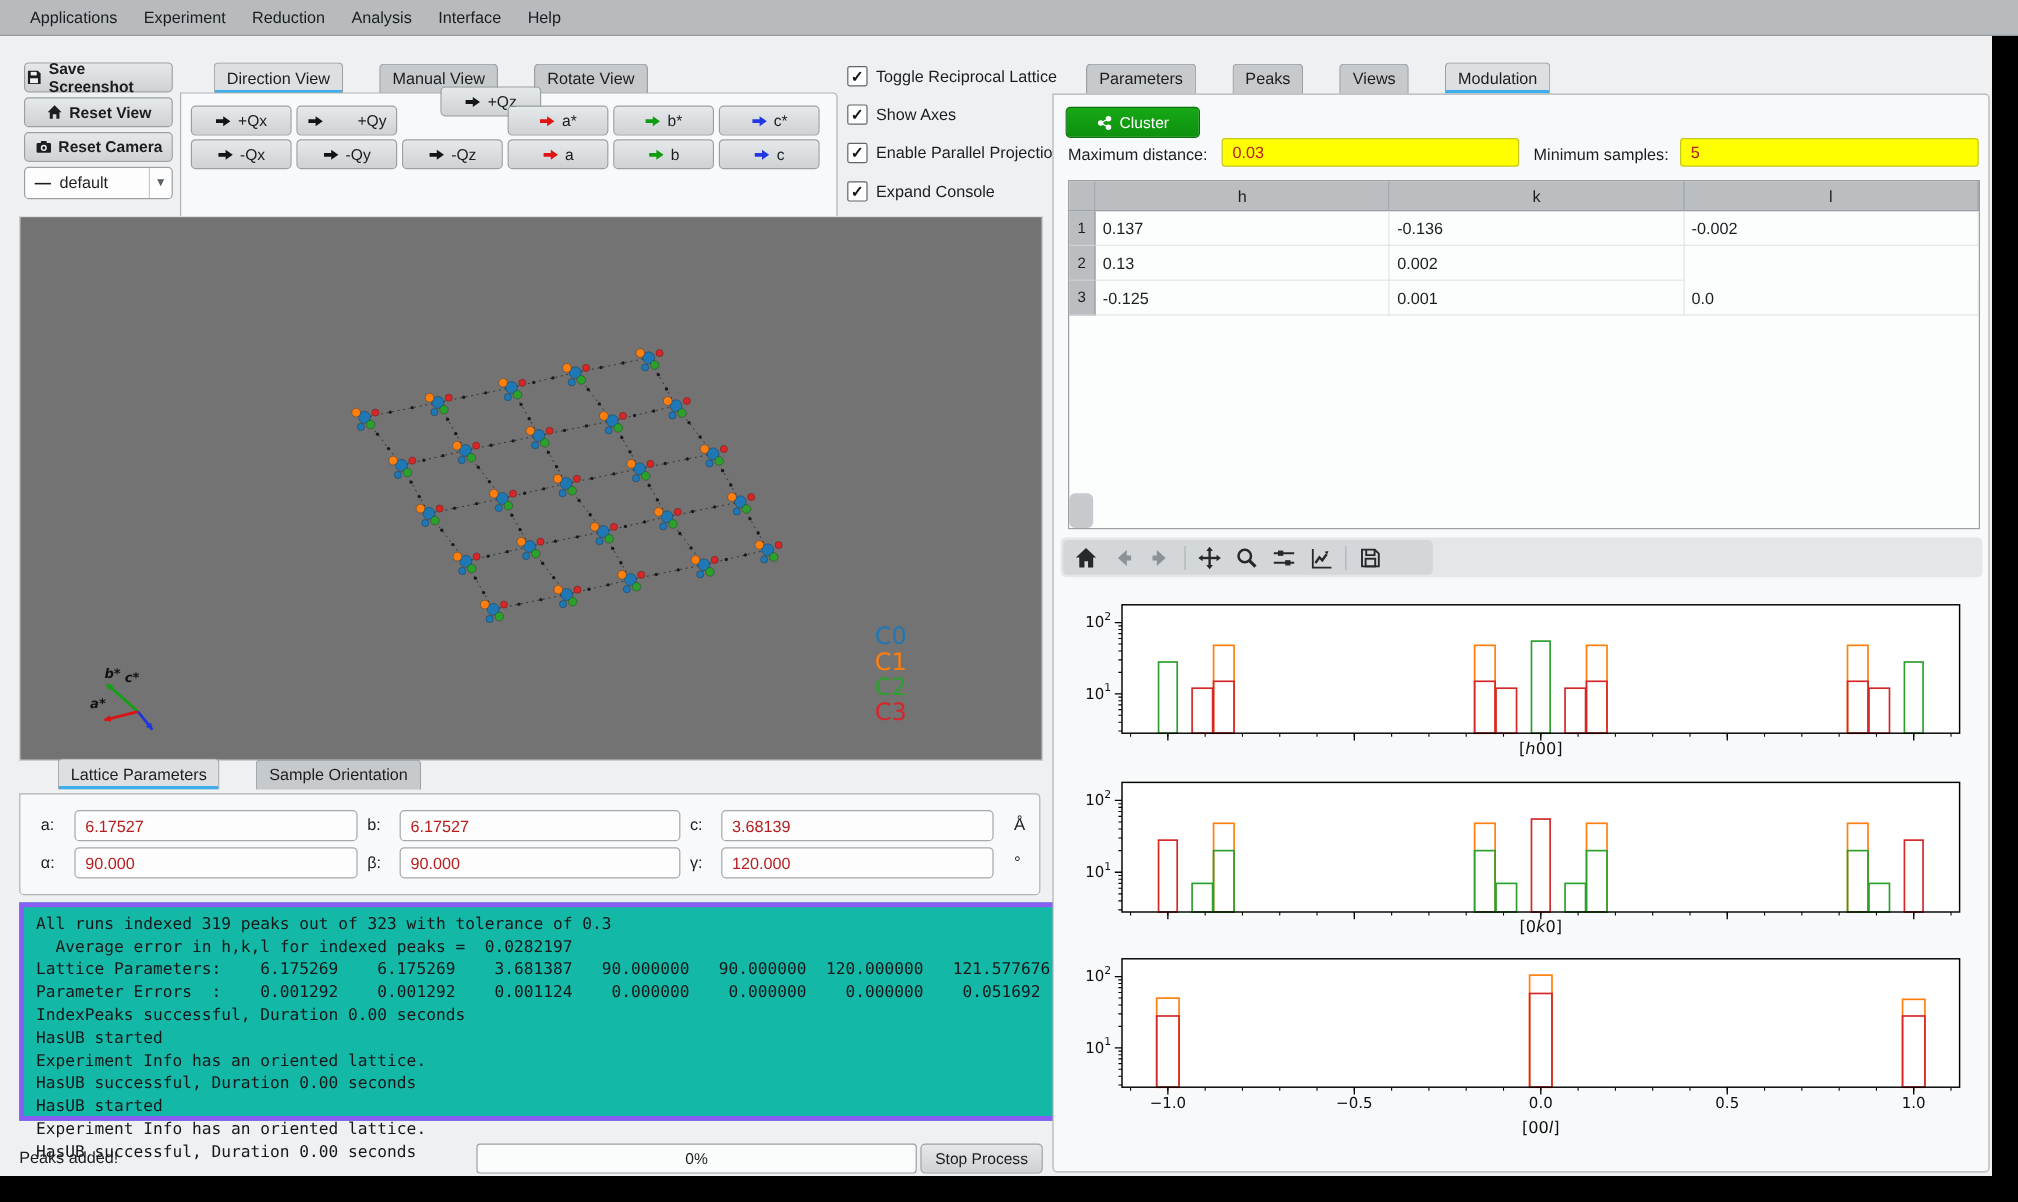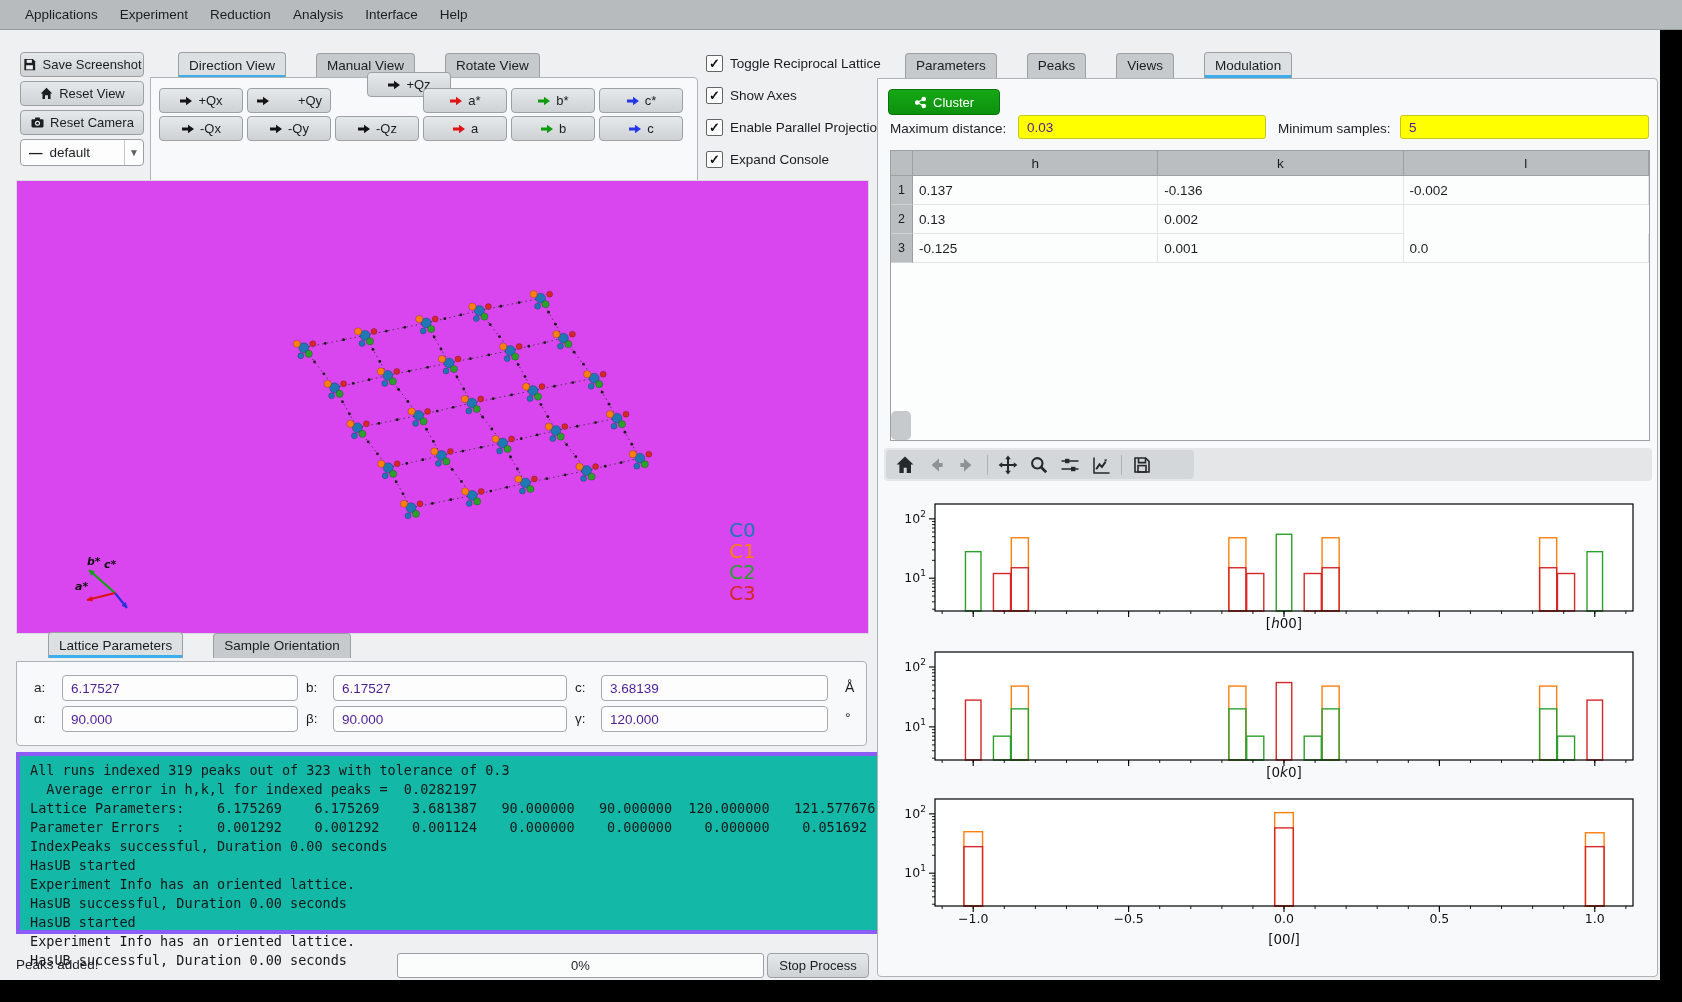--- a/index.html
+++ b/index.html
@@ -18,42 +18,42 @@
   
   .btn{background:linear-gradient(#e6e9ea,#ced2d5);border:1px solid #9aa0a4;border-radius:4px;
        display:flex;align-items:center;justify-content:center;font-size:13px;gap:5px;box-sizing:border-box;}
   .tabbar{display:flex;align-items:flex-end;gap:2px;}
   .tab{background:#c6cacd;border:1px solid #9aa0a4;border-bottom:none;border-radius:4px 4px 0 0;
        padding:4px 10px 5px;font-size:13.5px;white-space:nowrap;margin-left:28px;}
   .tab.active{background:#dde0e2;box-shadow:inset 0 -3px 0 #3daee9;padding-top:5px;}
   .panel{background:#f8f9fa;border:1px solid #aeb3b7;border-radius:0 4px 4px 4px;box-sizing:border-box;}
   .field{background:#fdfdfd;border:1px solid #a4a9ad;border-radius:4px;font-size:13.5px;
          padding:0 0 0 8px;box-sizing:border-box;display:flex;align-items:center;
-         font-family:"Liberation Sans",sans-serif;color:#4c1d95;}
+         font-family:"Liberation Sans",sans-serif;color:#b91c1c;}
   input.field{outline:none;}
   .lbl{font-size:13.5px;}
 
   
-  .tool-btn{left:20px;width:124px;height:25px;}
+  .tool-btn{left:20px;width:124px;height:25px;font-weight:bold;}
   .combo{left:20px;top:139px;width:124px;height:27px;background:#fdfdfd;border:1px solid #9aa0a4;
          border-radius:4px;display:flex;align-items:center;font-size:13.5px;box-sizing:border-box;padding-left:8px;gap:7px;}
   .combo-arrow{margin-left:auto;border-left:1px solid #c4c8cb;width:18px;align-self:stretch;
                display:flex;align-items:center;justify-content:center;color:#5a6064;font-size:10px;}
 
   
   .dir-btn{width:84px;height:25px;}
 
   
   .check-row{left:706px;height:20px;display:flex;align-items:center;gap:7px;}
   .checkbox{width:15px;height:15px;background:#fff;border:1px solid #60666a;border-radius:2px;
             display:flex;align-items:center;justify-content:center;font-size:13px;font-weight:700;line-height:1;color:#121517;}
   .check-row .lbl{font-size:13.5px;}
 
   
-  .viewport{left:16px;top:180px;width:853px;height:454px;background:#d946ef;border:1px solid #dadddf;box-sizing:border-box;}
+  .viewport{left:16px;top:180px;width:853px;height:454px;background:#737373;border:1px solid #dadddf;box-sizing:border-box;}
 
   
   .unit{font-size:14px;}
 
   
   .console{left:16px;top:752px;width:1016px;height:182px;background:#14b8a6;border:4px solid #8b5cf6;box-sizing:border-box;}
   .console pre{margin:0;padding:5px 10px;font-family:"DejaVu Sans Mono","Liberation Mono",monospace;
                font-size:13.5px;line-height:19px;color:#16181a;}
   .v-scroll{position:absolute;right:1px;top:1px;width:13px;height:180px;background:#ebedee;}
   .v-scroll .handle{position:absolute;left:2px;width:9px;height:36px;border-radius:4px;background:#b2b7ba;}

